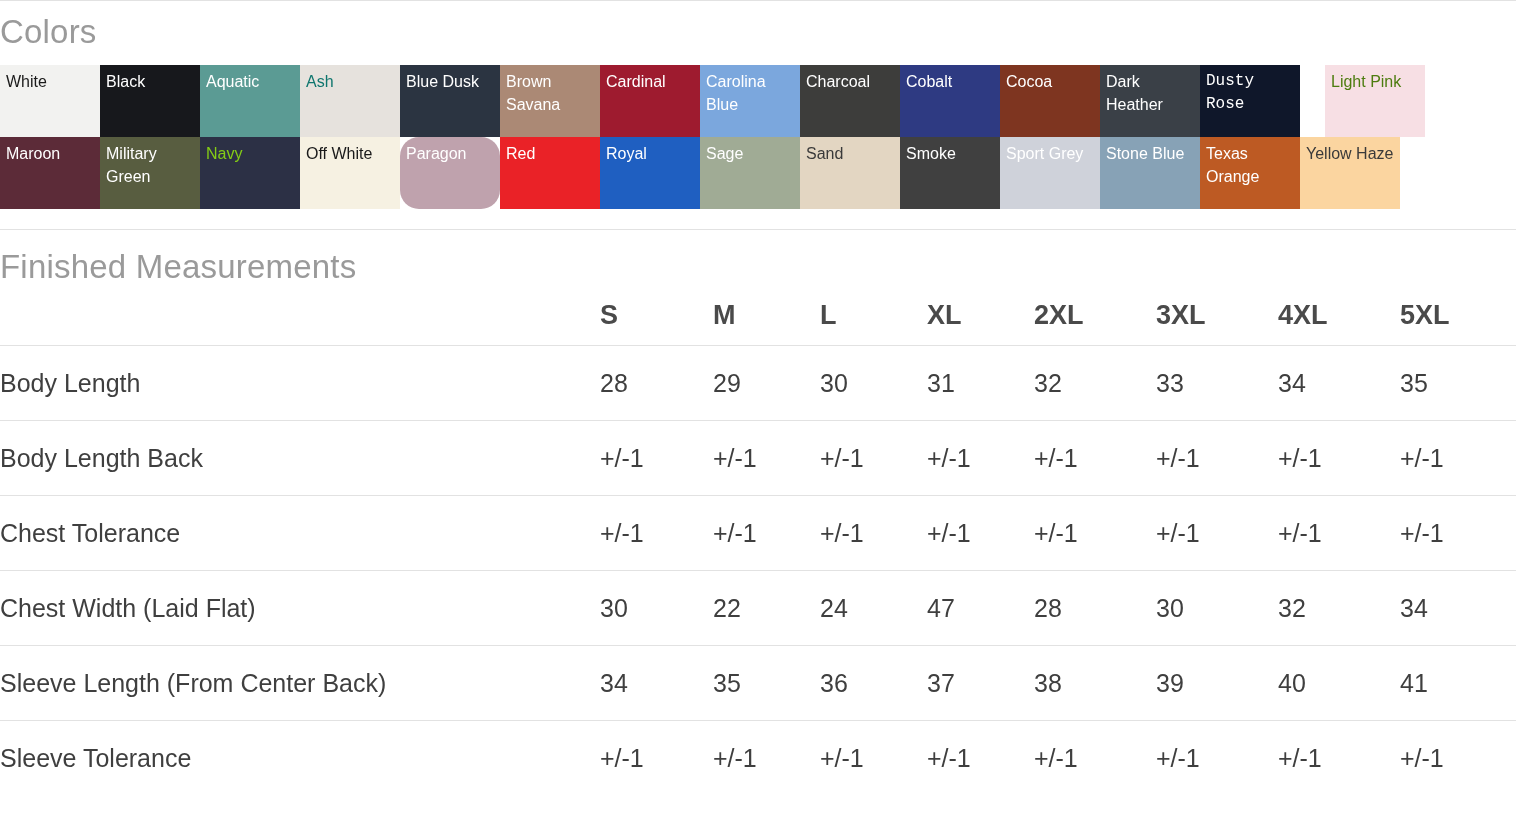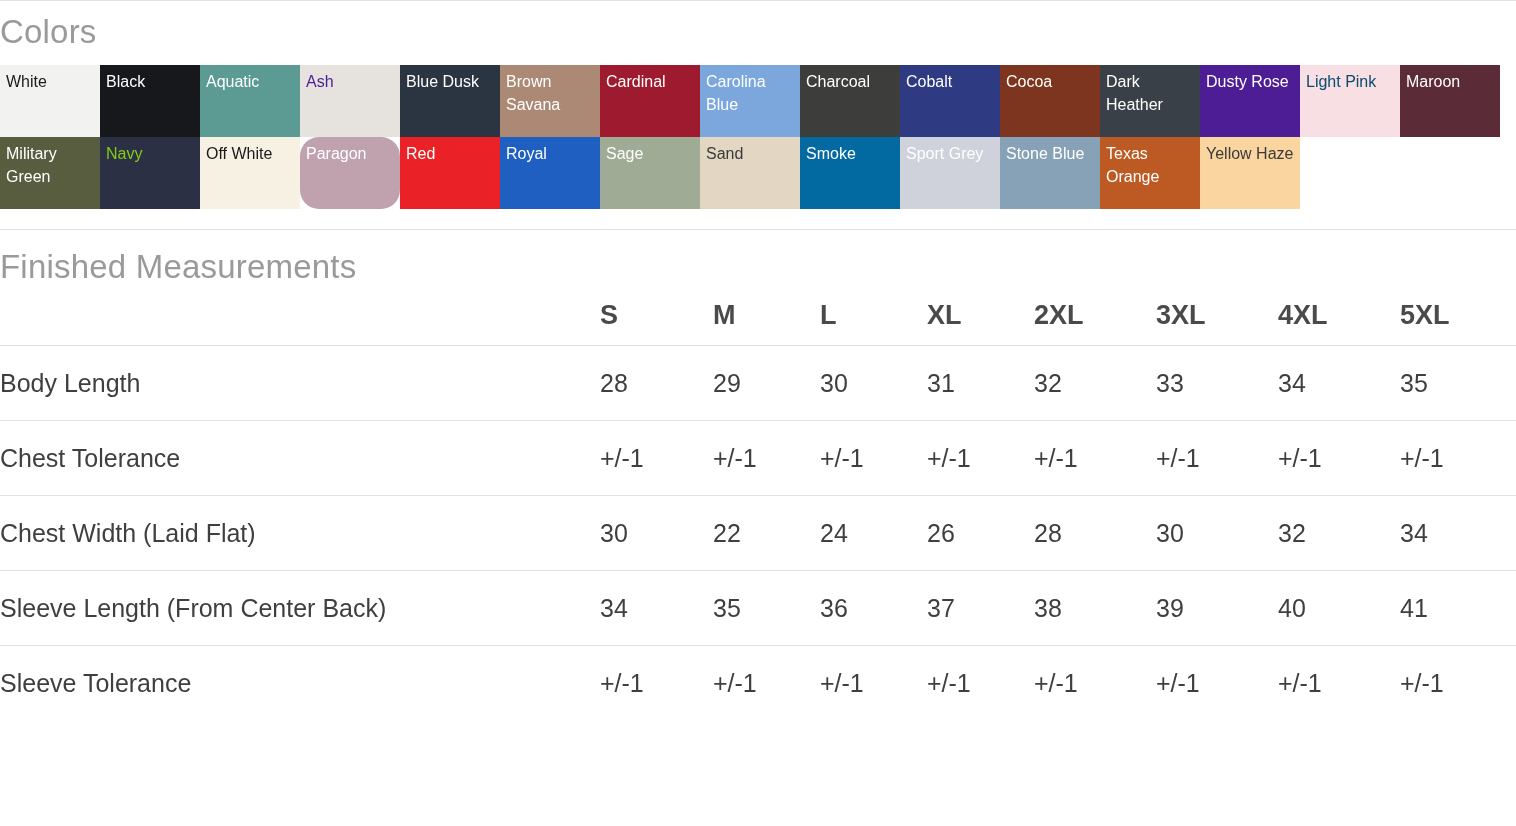--- a/index.html
+++ b/index.html
@@ -123,21 +123,21 @@
     <div class="swatch-grid" id="swatch-grid">
         <div class="swatch" style="background: rgb(242, 242, 240); color: rgb(26, 26, 26);">
           <span>White</span>
         </div>
         <div class="swatch" style="background: rgb(23, 24, 28); color: rgb(255, 255, 255);">
           <span>Black</span>
         </div>
         <div class="swatch" style="background: rgb(91, 155, 148); color: rgb(255, 255, 255);">
           <span>Aquatic</span>
         </div>
-        <div class="swatch" style="background: rgb(230, 226, 221); color: #4c1d95;">
+        <div class="swatch" style="background: rgb(230, 226, 221); color: #0f766e;">
           <span>Ash</span>
         </div>
         <div class="swatch" style="background: rgb(43, 52, 65); color: rgb(255, 255, 255);">
           <span>Blue Dusk</span>
         </div>
         <div class="swatch" style="background: rgb(171, 137, 117); color: rgb(255, 255, 255);">
           <span>Brown Savana</span>
         </div>
         <div class="swatch" style="background: rgb(158, 27, 47); color: rgb(255, 255, 255);">
           <span>Cardinal</span>
@@ -150,24 +150,24 @@
         </div>
         <div class="swatch" style="background: rgb(46, 58, 130); color: rgb(255, 255, 255);">
           <span>Cobalt</span>
         </div>
         <div class="swatch" style="background: rgb(126, 53, 32); color: rgb(255, 255, 255);">
           <span>Cocoa</span>
         </div>
         <div class="swatch" style="background: rgb(58, 64, 71); color: rgb(255, 255, 255);">
           <span>Dark Heather</span>
         </div>
-        <div class="swatch" style="background: #4c1d95; color: rgb(255, 255, 255);">
+        <div class="swatch" style="background: #0f172a; color: rgb(255, 255, 255); font-family: Liberation Mono, monospace;">
           <span>Dusty Rose</span>
         </div>
-        <div class="swatch" style="background: rgb(247, 223, 228); color: #0c4a6e;">
+        <div class="swatch" style="background: rgb(247, 223, 228); color: #4d7c0f; margin-left: 25px;">
           <span>Light Pink</span>
         </div>
         <div class="swatch" style="background: rgb(92, 43, 56); color: rgb(255, 255, 255);">
           <span>Maroon</span>
         </div>
         <div class="swatch" style="background: rgb(88, 93, 64); color: #ffffff;">
           <span>Military Green</span>
         </div>
         <div class="swatch" style="background: rgb(44, 48, 69); color: #84cc16;">
           <span>Navy</span>
@@ -183,21 +183,21 @@
         </div>
         <div class="swatch" style="background: rgb(31, 95, 193); color: rgb(255, 255, 255);">
           <span>Royal</span>
         </div>
         <div class="swatch" style="background: rgb(160, 171, 149); color: rgb(255, 255, 255);">
           <span>Sage</span>
         </div>
         <div class="swatch" style="background: rgb(227, 214, 194); color: rgb(58, 58, 58);">
           <span>Sand</span>
         </div>
-        <div class="swatch" style="background: #0369a1; color: rgb(255, 255, 255);">
+        <div class="swatch" style="background: #404040; color: rgb(255, 255, 255);">
           <span>Smoke</span>
         </div>
         <div class="swatch" style="background: rgb(207, 210, 218); color: rgb(255, 255, 255);">
           <span>Sport Grey</span>
         </div>
         <div class="swatch" style="background: rgb(135, 162, 182); color: rgb(255, 255, 255);">
           <span>Stone Blue</span>
         </div>
         <div class="swatch" style="background: rgb(189, 90, 35); color: rgb(255, 255, 255);">
           <span>Texas Orange</span>
@@ -232,36 +232,47 @@
             <td class="col-s">28</td>
             <td class="col-m">29</td>
             <td class="col-l">30</td>
             <td class="col-xl">31</td>
             <td class="col-2xl">32</td>
             <td class="col-3xl">33</td>
             <td class="col-4xl">34</td>
             <td class="col-5xl">35</td>
           </tr>
           <tr>
+            <td class="label-cell label-col">Body Length Back</td>
+            <td class="col-s">+/-1</td>
+            <td class="col-m">+/-1</td>
+            <td class="col-l">+/-1</td>
+            <td class="col-xl">+/-1</td>
+            <td class="col-2xl">+/-1</td>
+            <td class="col-3xl">+/-1</td>
+            <td class="col-4xl">+/-1</td>
+            <td class="col-5xl">+/-1</td>
+          </tr>
+          <tr>
             <td class="label-cell label-col">Chest Tolerance</td>
             <td class="col-s">+/-1</td>
             <td class="col-m">+/-1</td>
             <td class="col-l">+/-1</td>
             <td class="col-xl">+/-1</td>
             <td class="col-2xl">+/-1</td>
             <td class="col-3xl">+/-1</td>
             <td class="col-4xl">+/-1</td>
             <td class="col-5xl">+/-1</td>
           </tr>
           <tr>
             <td class="label-cell label-col">Chest Width (Laid Flat)</td>
             <td class="col-s">30</td>
             <td class="col-m">22</td>
             <td class="col-l">24</td>
-            <td class="col-xl">26</td>
+            <td class="col-xl">47</td>
             <td class="col-2xl">28</td>
             <td class="col-3xl">30</td>
             <td class="col-4xl">32</td>
             <td class="col-5xl">34</td>
           </tr>
           <tr>
             <td class="label-cell label-col">Sleeve Length (From Center Back)</td>
             <td class="col-s">34</td>
             <td class="col-m">35</td>
             <td class="col-l">36</td>

